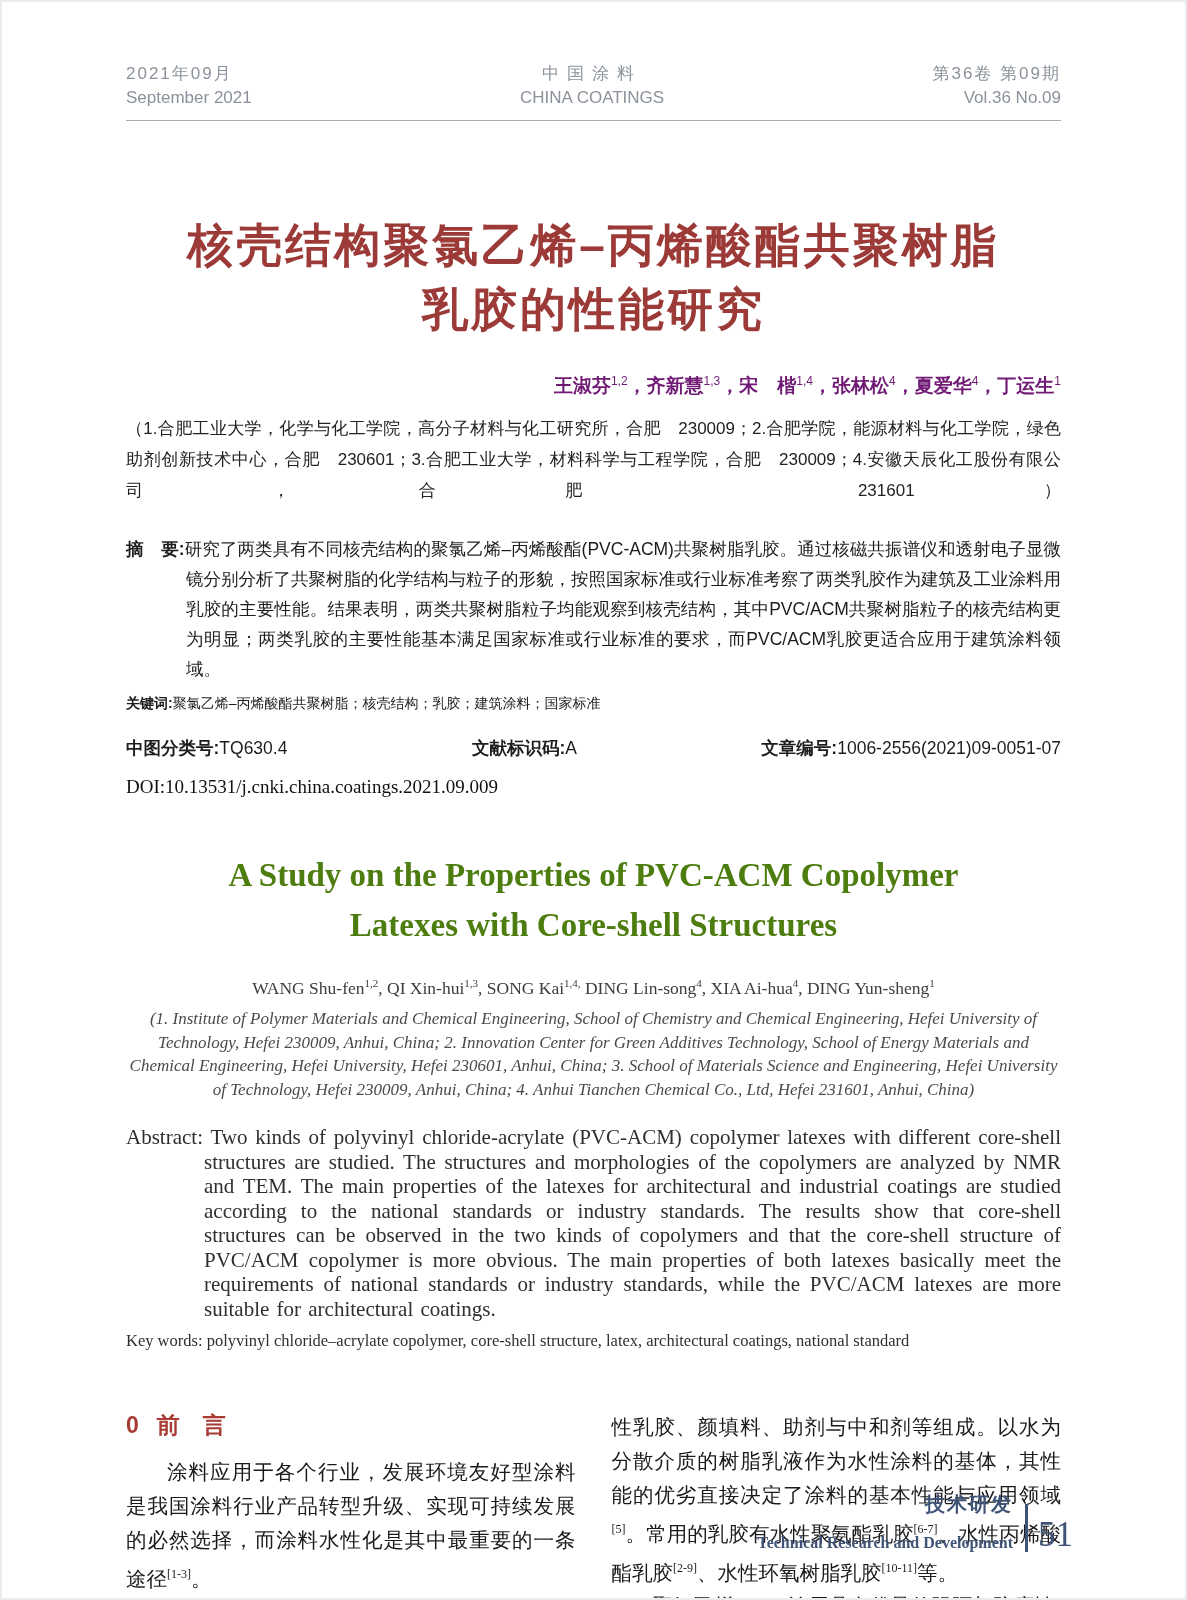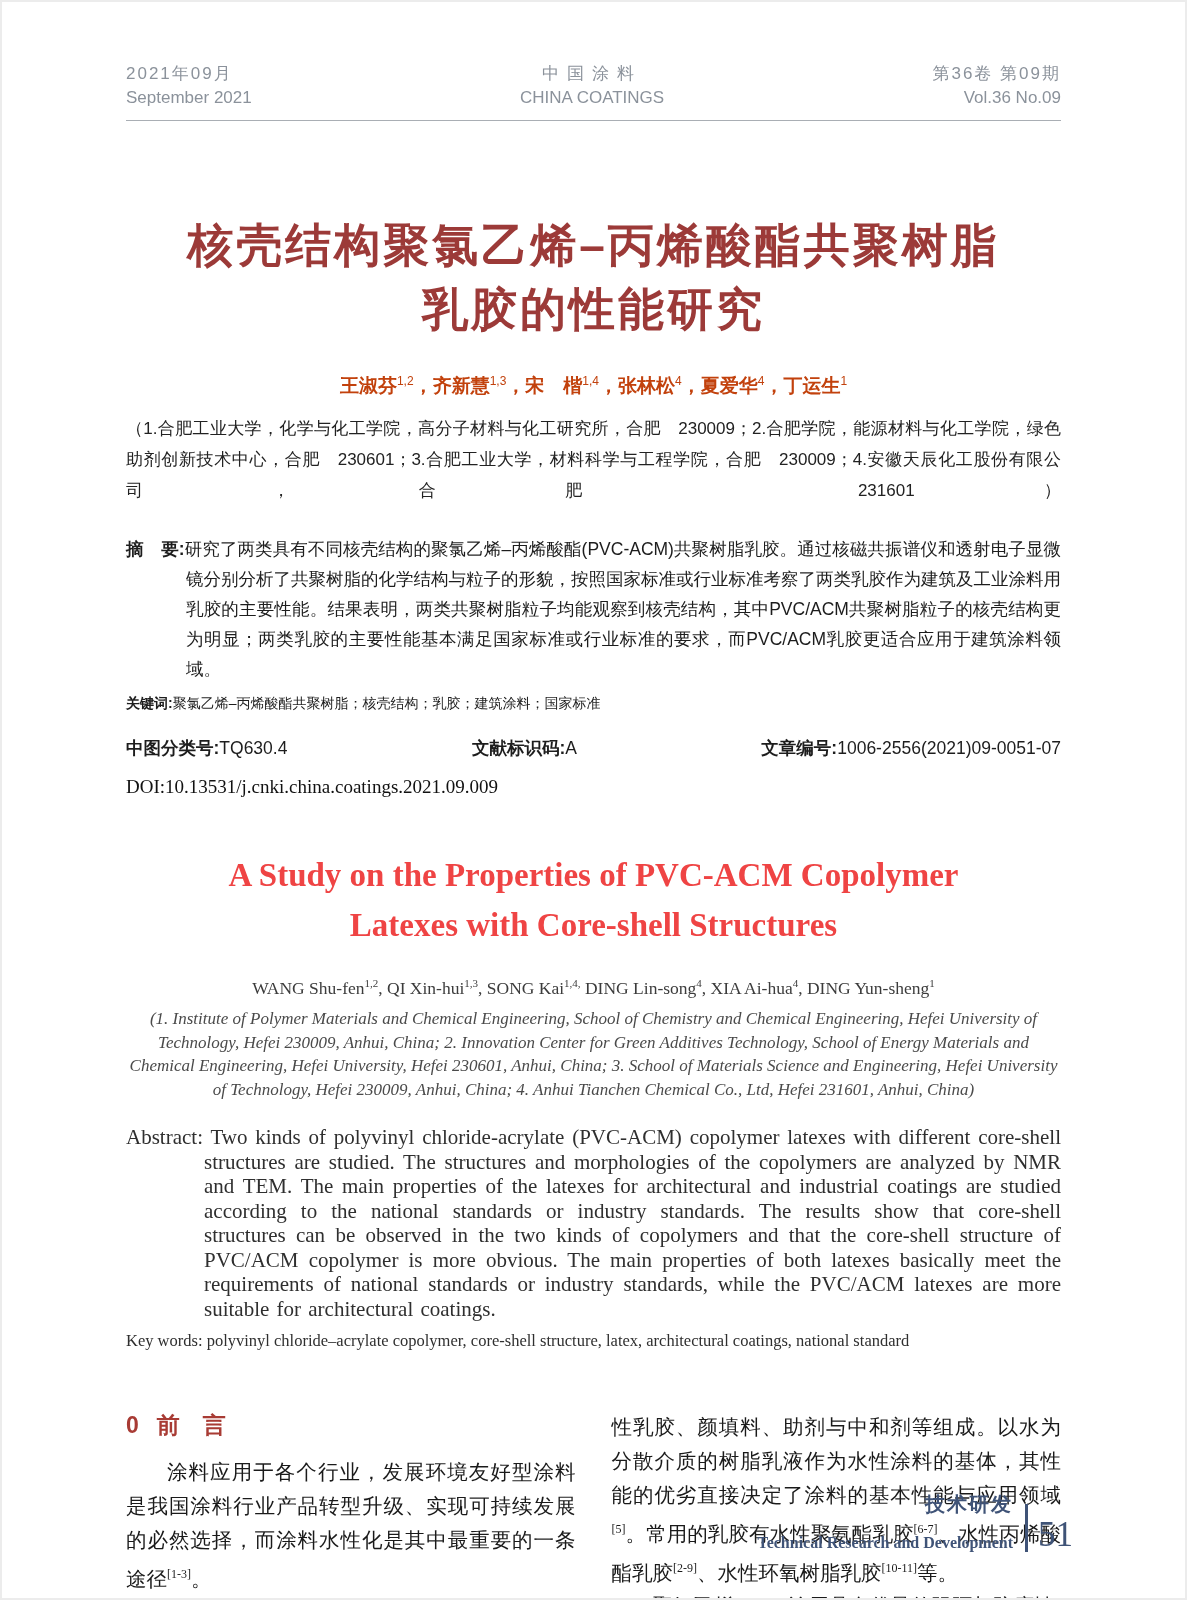--- a/index.html
+++ b/index.html
@@ -35,24 +35,24 @@
     margin-top: 92px;
     text-align: center;
     font-size: 46px;
     font-weight: bold;
     letter-spacing: 3px;
     line-height: 64px;
     color: #9c3a38;
   }
   .authors-cn {
     margin-top: 32px;
-    text-align: center;
+    text-align: right;
     font-size: 19px;
     font-weight: bold;
-    color: #c2410c;
+    color: #701a75;
   }
   .authors-cn sup { font-size: 12px; font-weight: normal; }
   .affiliation-cn {
     margin-top: 14px;
     font-size: 17px;
     line-height: 31px;
     text-align: justify;
     text-align-last: justify;
     color: #222;
   }
@@ -88,21 +88,21 @@
   }
 
   
   .title-en {
     margin-top: 52px;
     text-align: center;
     font-family: "Liberation Serif", "DejaVu Serif", serif;
     font-size: 33px;
     font-weight: bold;
     line-height: 50px;
-    color: #ef4444;
+    color: #4d7c0f;
   }
   .authors-en {
     margin-top: 16px;
     text-align: center;
     font-family: "Liberation Serif", "DejaVu Serif", serif;
     font-size: 17.5px;
     color: #3c3c3c;
   }
   .authors-en sup { font-size: 11px; }
   .affiliation-en {

